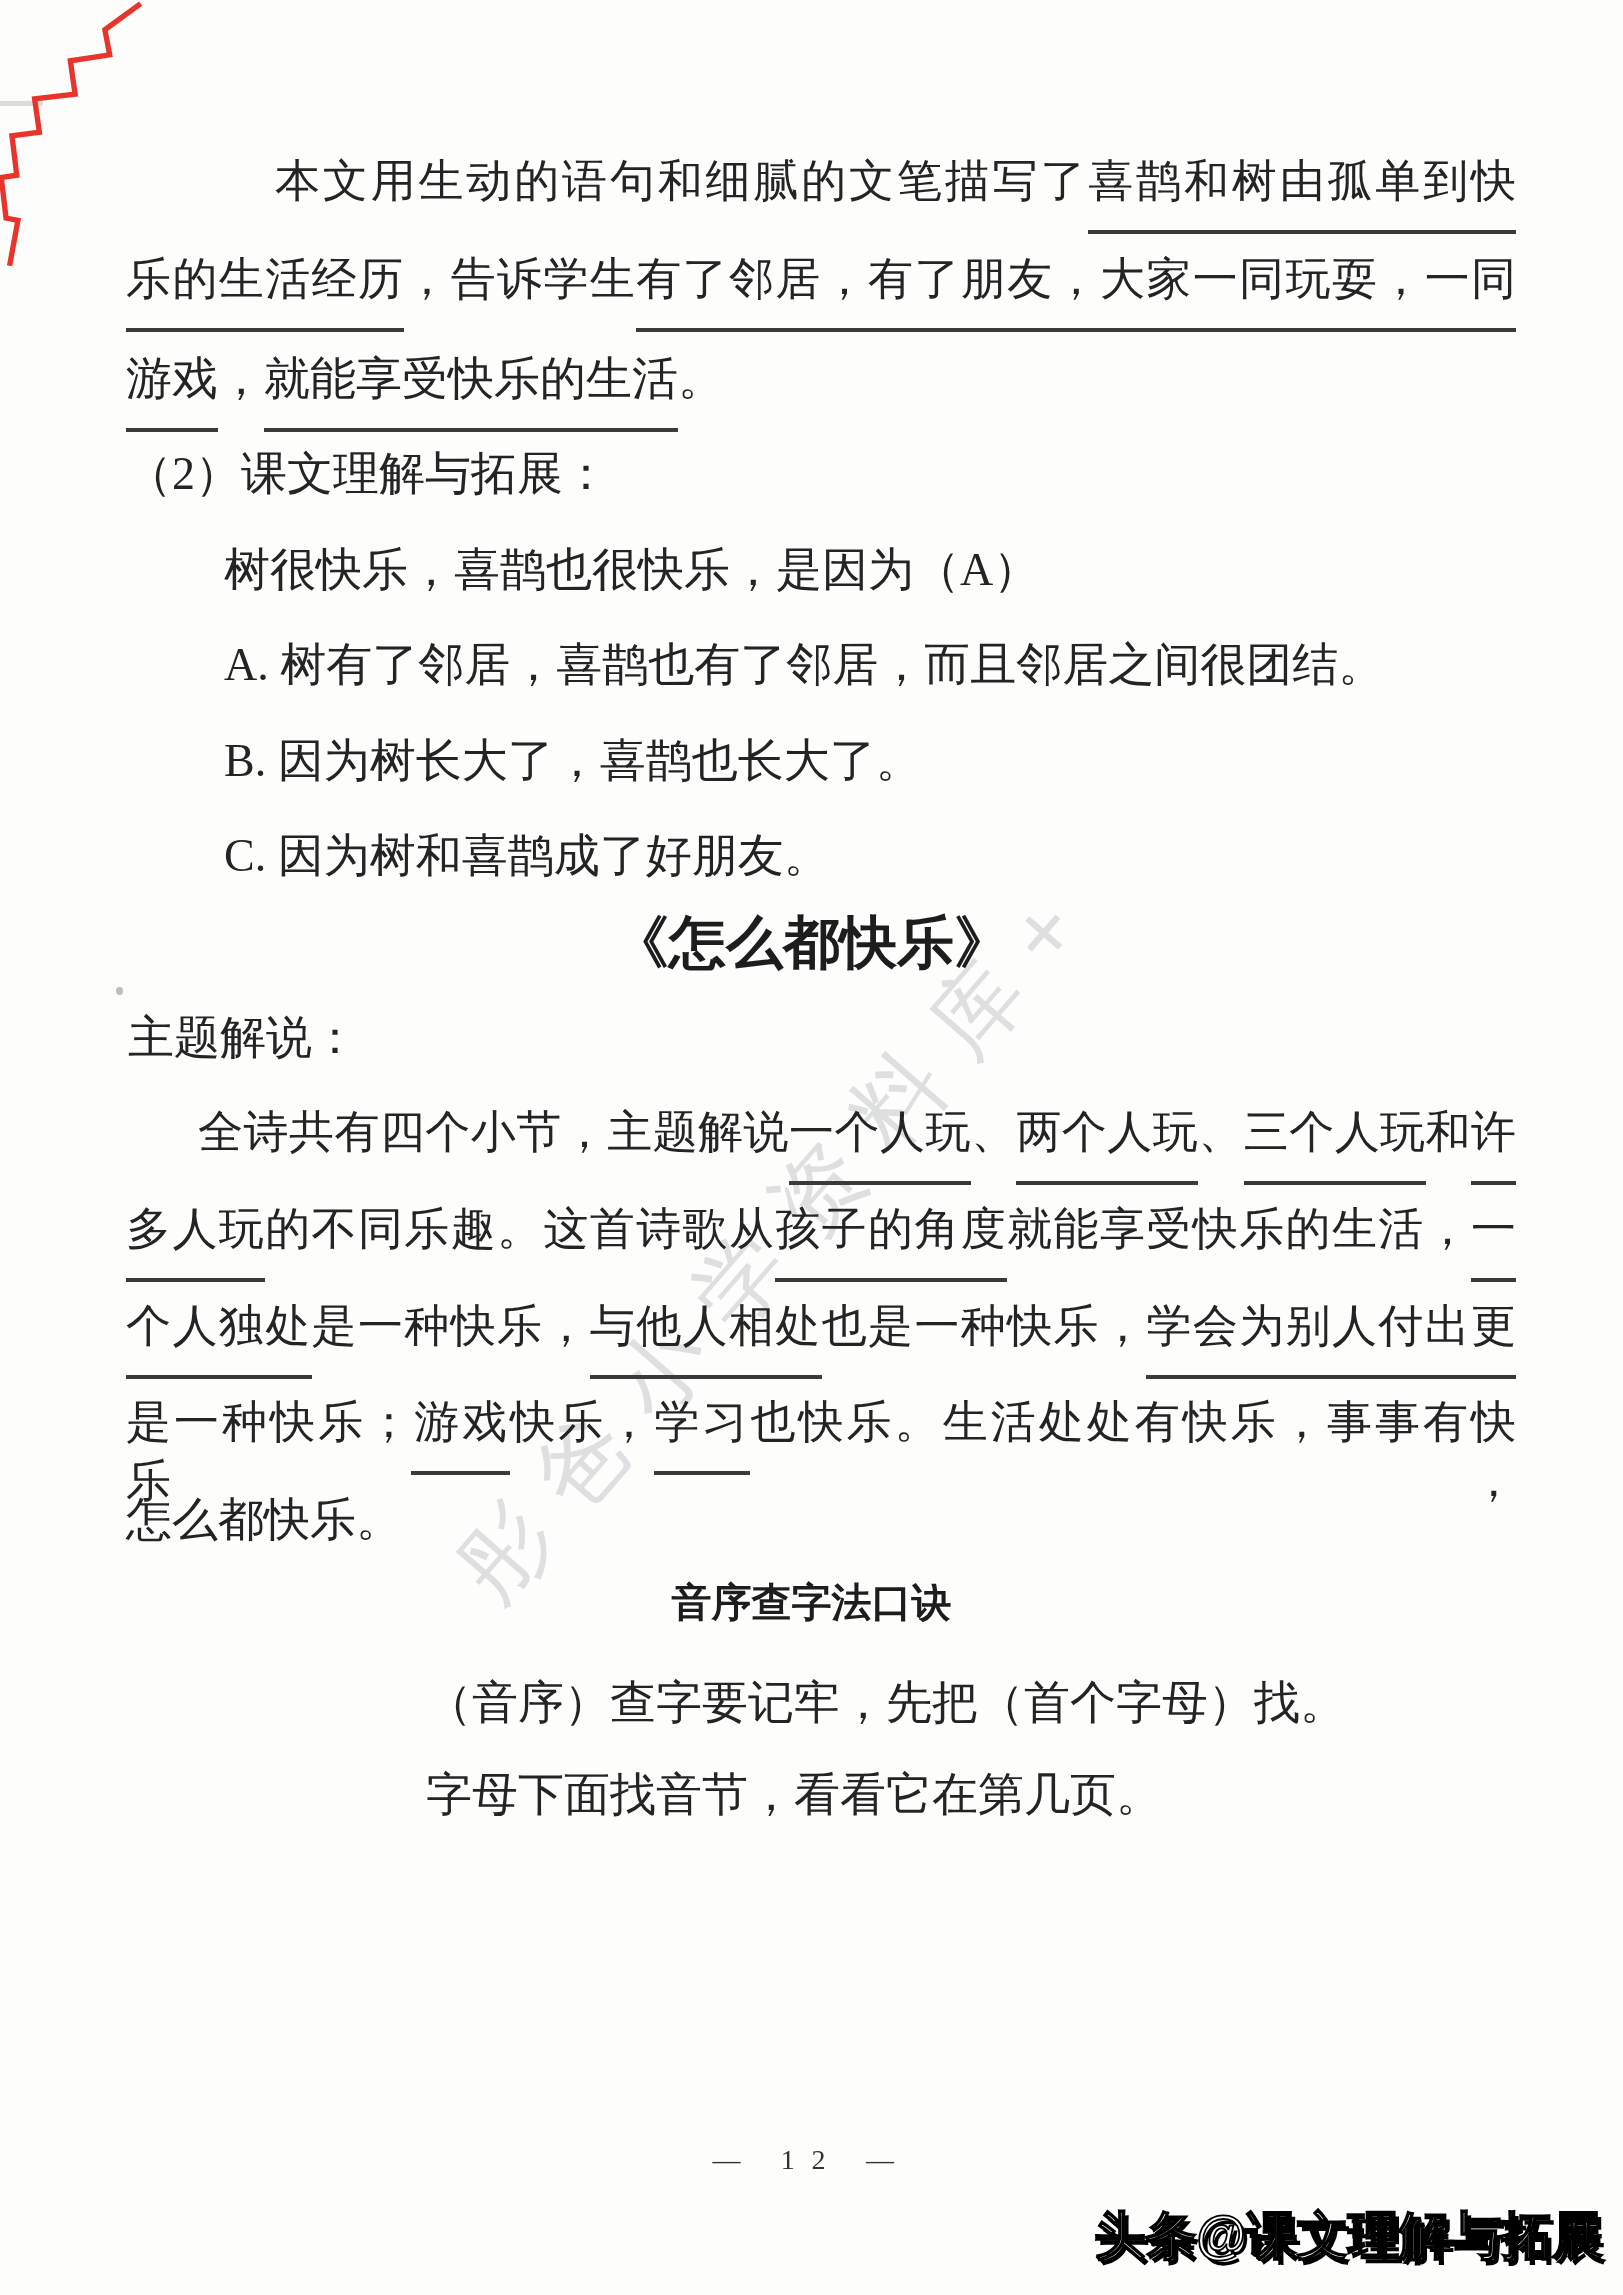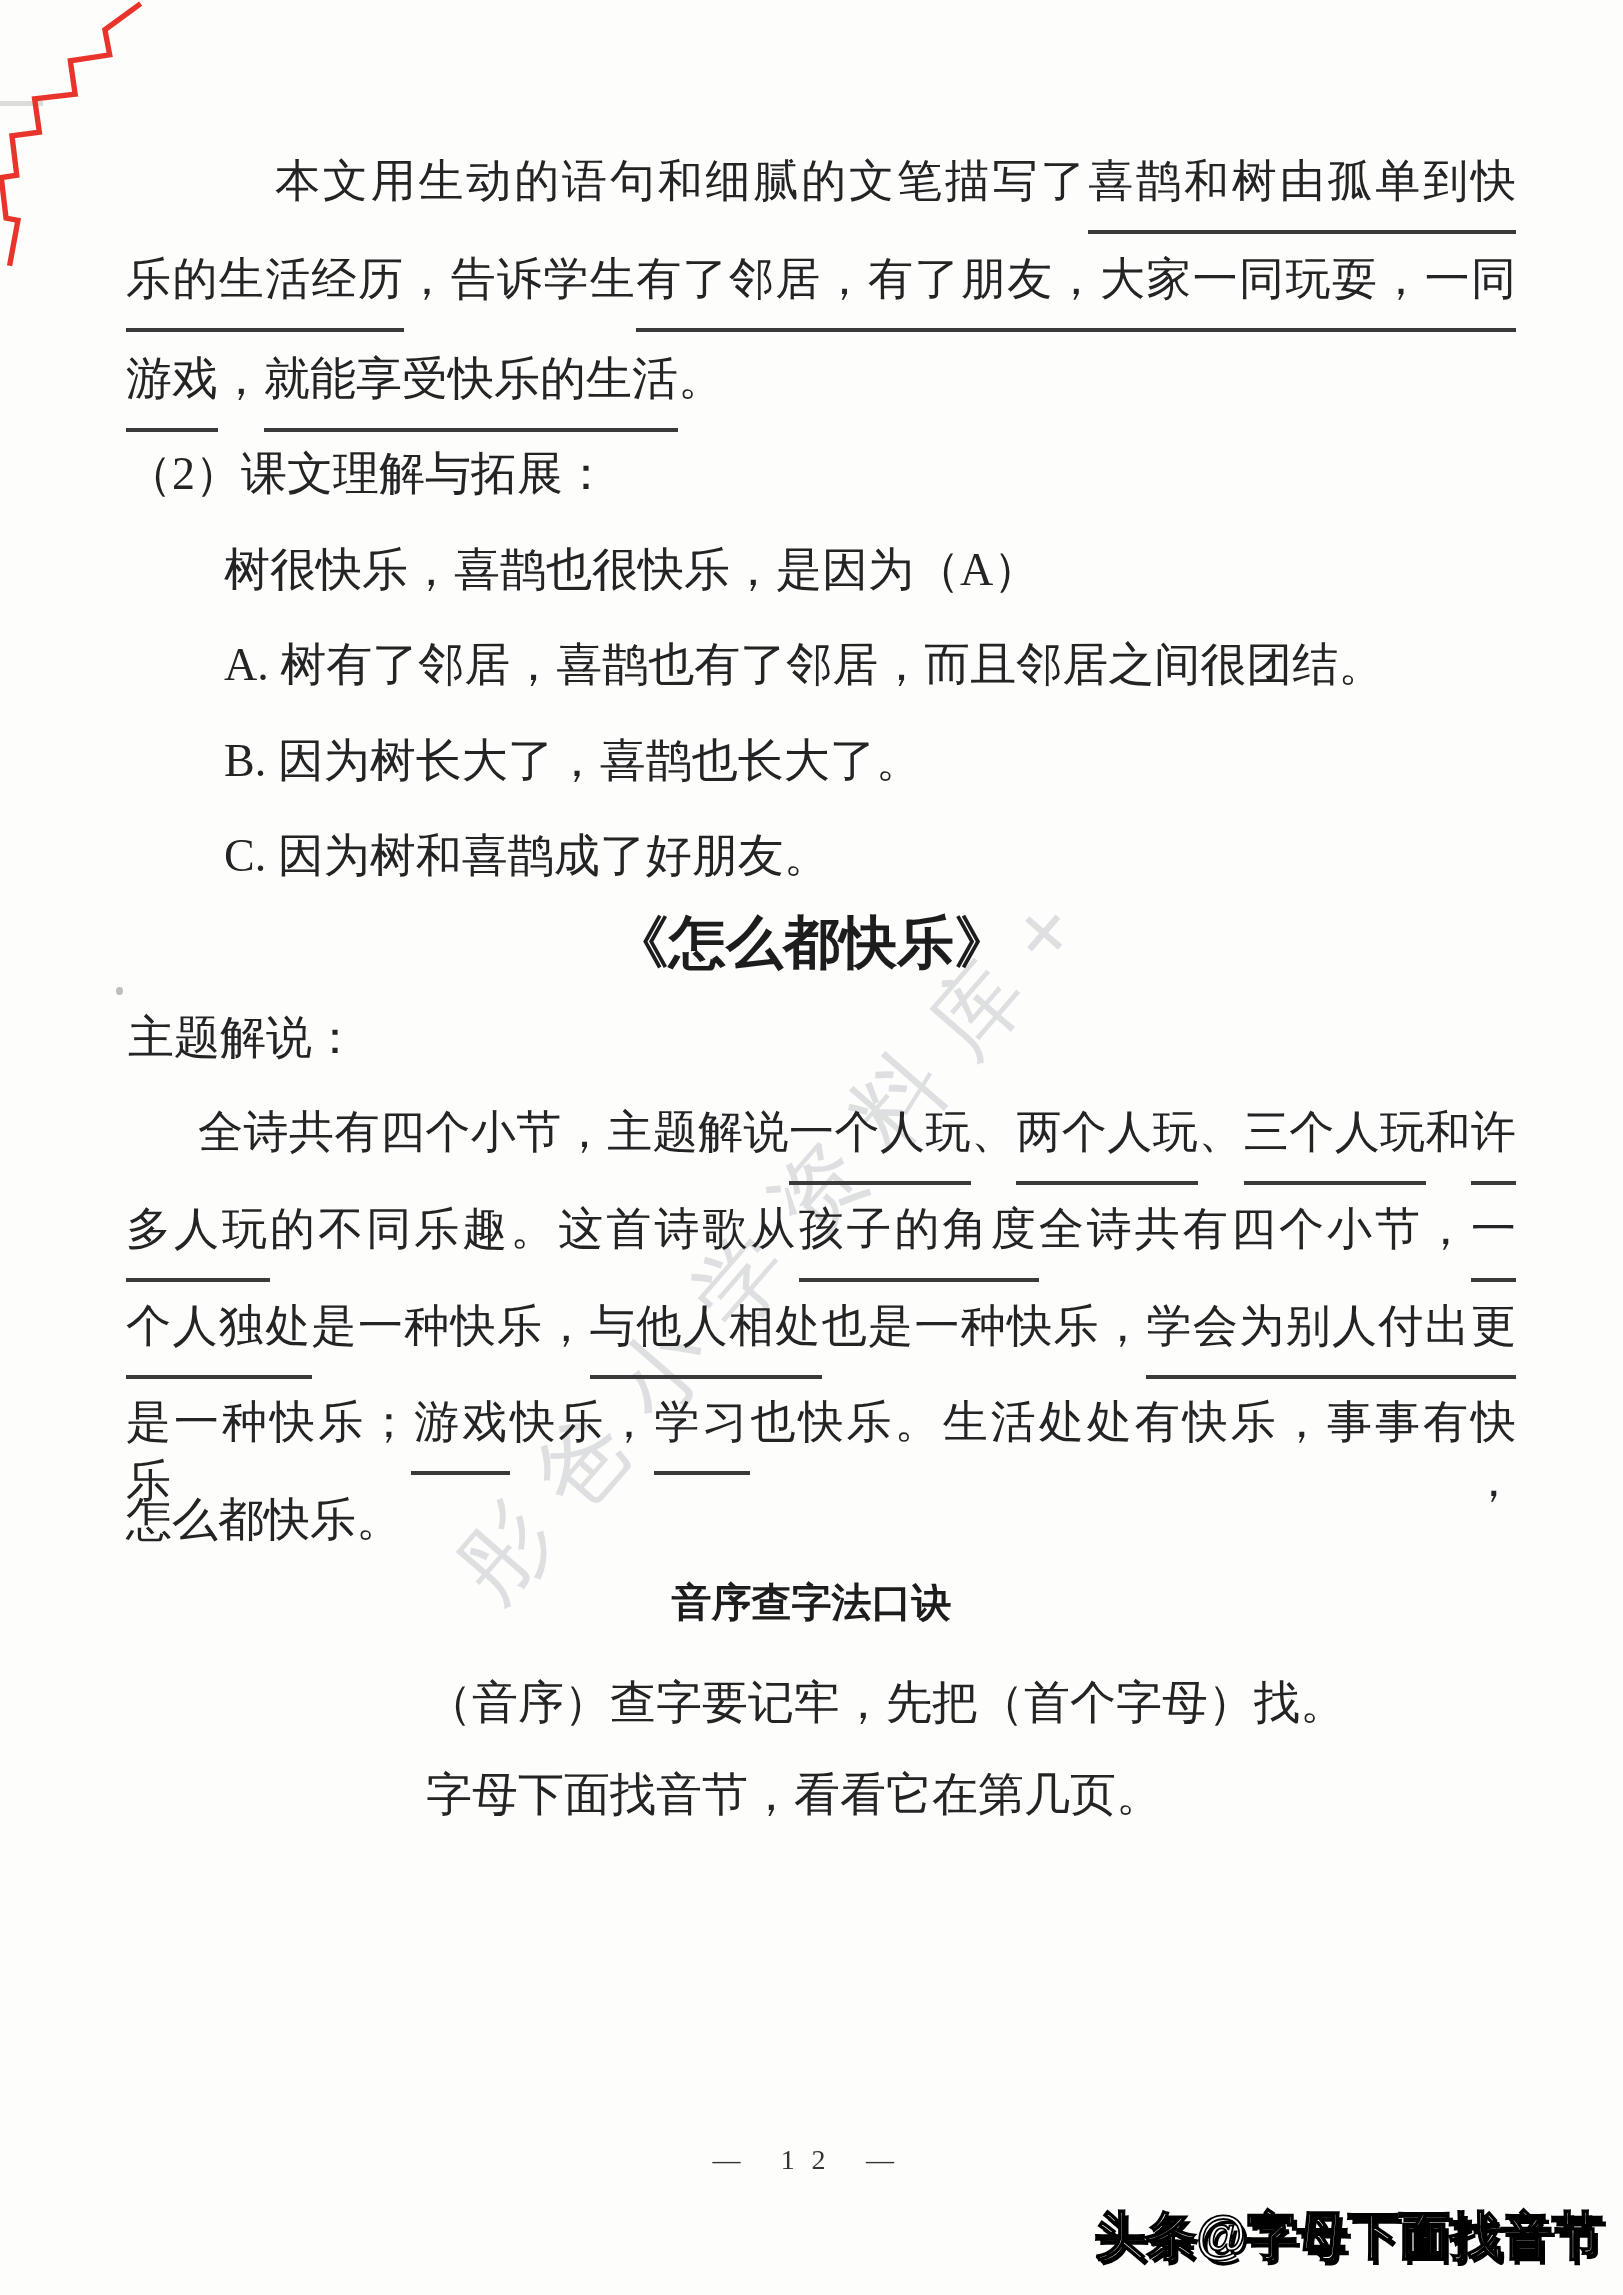--- a/index.html
+++ b/index.html
@@ -125,30 +125,30 @@
   <div class="line sec" style="top:635px">A. 树有了邻居，喜鹊也有了邻居，而且邻居之间很团结。</div>
   <div class="line sec" style="top:731px">B. 因为树长大了，喜鹊也长大了。</div>
   <div class="line sec" style="top:826px">C. 因为树和喜鹊成了好朋友。</div>
 
   <div class="doc-title title-main" style="top:905px">《怎么都快乐》</div>
 
   <div class="line" style="top:1008px;left:128px">主题解说：</div>
 
   <div class="line just indent2" style="top:1103px"><span>全诗共有四个小节，主题解说</span><span class="u">一个人玩</span><span>、</span><span class="u">两个人玩</span><span>、</span><span class="u">三个人玩</span><span>和</span><span class="u">许</span></div>
 
-  <div class="line just" style="top:1200px"><span class="u">多人玩</span><span>的不同乐趣。这首诗歌从</span><span class="u">孩子的角度</span><span>全诗共有四个小节，</span><span class="u">一</span></div>
+  <div class="line just" style="top:1200px"><span class="u">多人玩</span><span>的不同乐趣。这首诗歌从</span><span class="u">孩子的角度</span><span>就能享受快乐的生活，</span><span class="u">一</span></div>
 
   <div class="line just" style="top:1297px"><span class="u">个人独处</span><span>是一种快乐，</span><span class="u">与他人相处</span><span>也是一种快乐，</span><span class="u">学会为别人付出更</span></div>
 
   <div class="line just" style="top:1393px"><span>是一种快乐；</span><span class="u">游戏</span><span>快乐，</span><span class="u">学习</span><span>也快乐。生活处处有快乐，事事有快乐，</span></div>
 
   <div class="line" style="top:1490px">怎么都快乐。</div>
 
   <div class="doc-title title-sub" style="top:1576px">音序查字法口诀</div>
 
   <div class="line rhyme-line" style="top:1673px">（音序）查字要记牢，先把（首个字母）找。</div>
   <div class="line rhyme-line" style="top:1765px">字母下面找音节，看看它在第几页。</div>
 
   <div class="page-number">— 12 —</div>
-  <div class="footer-credit">头条@字母下面找音节</div>
+  <div class="footer-credit">头条@课文理解与拓展</div>
 
 </div>
 
 
 </body></html>

